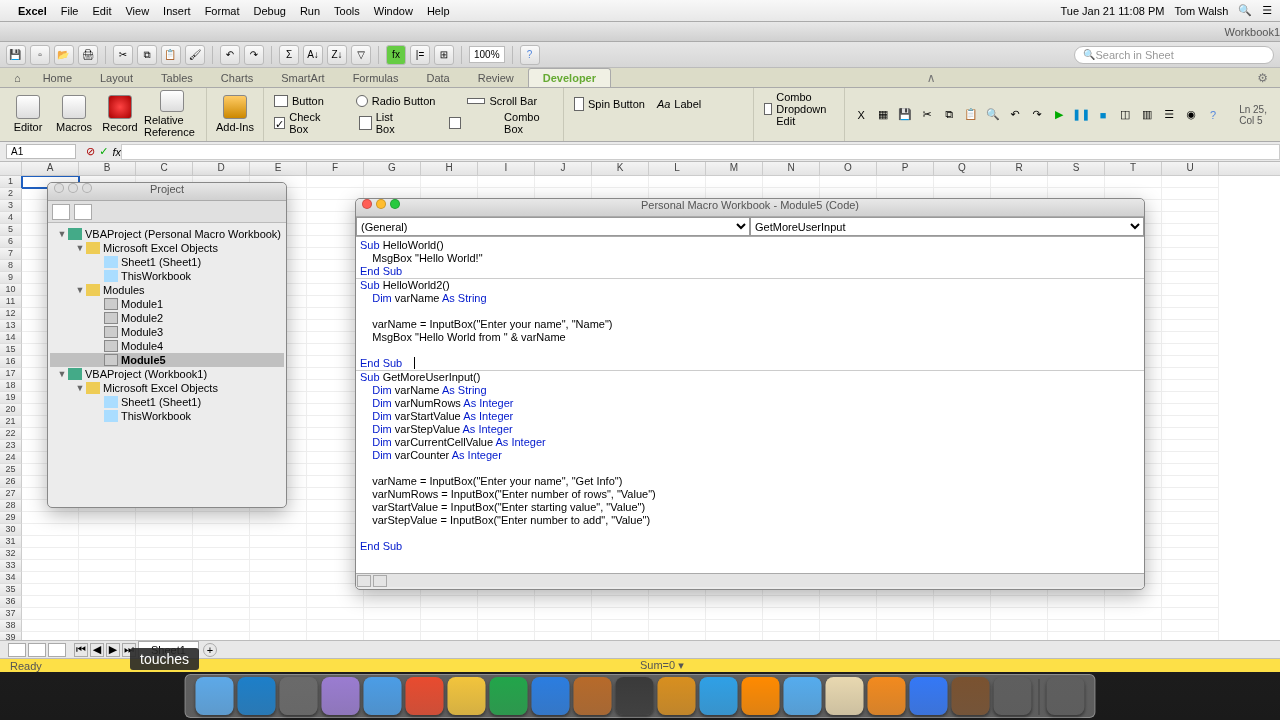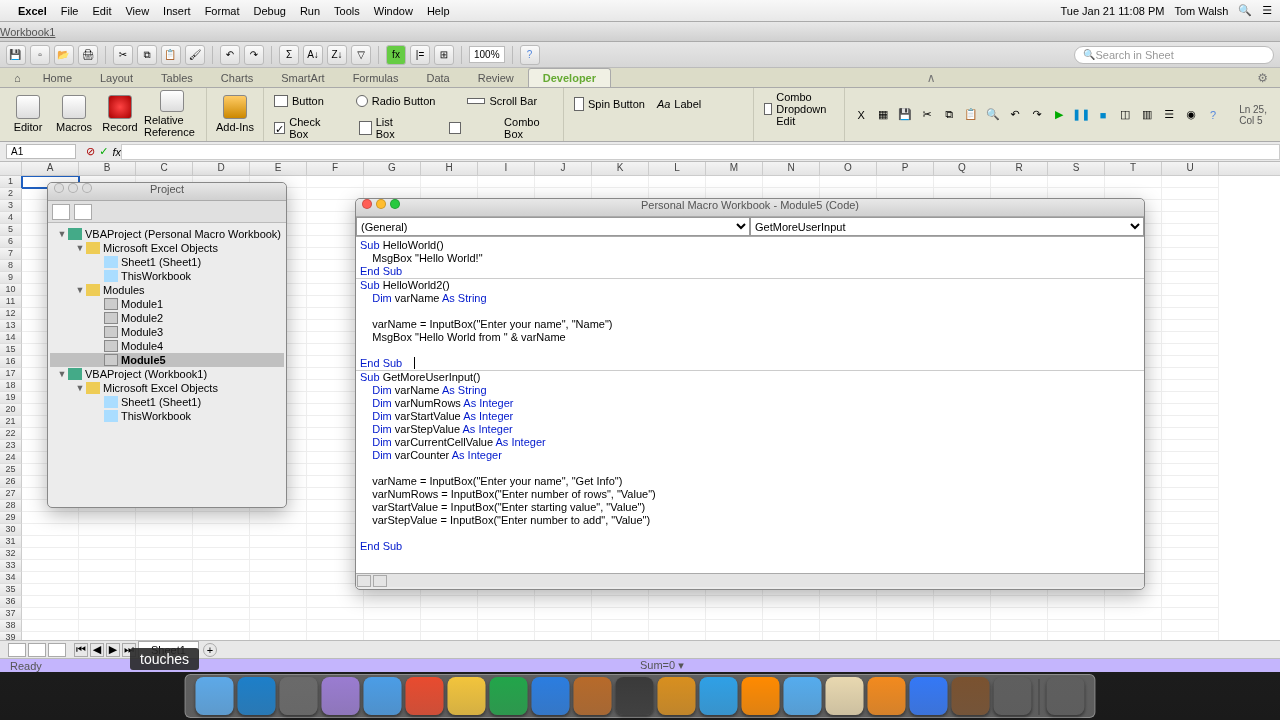--- a/index.html
+++ b/index.html
@@ -6,21 +6,21 @@
 body{width:1280px;height:720px;background:linear-gradient(#3a3a3a,#1a1a1a);overflow:hidden;position:relative;}
 
 
 .menubar{height:22px;background:linear-gradient(#f8f8f8,#e8e8e8);display:flex;align-items:center;padding:0 8px;border-bottom:1px solid #aaa;}
 .menubar .apple{font-size:14px;margin-right:10px;}
 .menubar .app-name{font-weight:bold;margin-right:14px;}
 .menubar .menu-item{margin-right:14px;cursor:default;}
 .menubar .right{margin-left:auto;display:flex;align-items:center;gap:10px;font-size:10px;}
 
 
-.workbook-title{height:20px;background:linear-gradient(#e8e8e8,#d0d0d0);display:flex;align-items:center;justify-content:flex-start;font-size:11px;color:#555;border-bottom:1px solid #aaa;text-decoration:underline;}
+.workbook-title{height:20px;background:linear-gradient(#e8e8e8,#d0d0d0);display:flex;align-items:center;justify-content:flex-end;font-size:11px;color:#555;border-bottom:1px solid #aaa;}
 
 
 .quick-tb{height:26px;background:linear-gradient(#e6e6e6,#d6d6d6);display:flex;align-items:center;padding:0 6px;gap:4px;border-bottom:1px solid #bbb;}
 .quick-tb .tb-btn{width:20px;height:20px;border:1px solid #bbb;border-radius:3px;background:linear-gradient(#fafafa,#e0e0e0);display:flex;align-items:center;justify-content:center;font-size:10px;}
 .quick-tb .sep{width:1px;height:18px;background:#bbb;margin:0 3px;}
 .quick-tb .search{margin-left:auto;display:flex;align-items:center;border:1px solid #bbb;border-radius:10px;background:#fff;padding:2px 8px;height:18px;width:200px;font-size:10px;color:#999;}
 .quick-tb .zoom{font-size:10px;padding:2px 4px;border:1px solid #bbb;background:#fff;}
 
 
 .ribbon-tabs{height:20px;background:#dcdcc8;display:flex;align-items:flex-end;padding:0 6px;border-bottom:1px solid #aaa;}
@@ -94,21 +94,21 @@
 
 
 .sheet-footer{position:absolute;bottom:62px;left:0;right:0;height:18px;background:#e8e8e8;border-top:1px solid #bbb;display:flex;align-items:center;padding:0 6px;font-size:10px;}
 .sheet-footer .nav-btn{width:14px;height:14px;border:1px solid #aaa;margin-right:2px;display:flex;align-items:center;justify-content:center;}
 .sheet-footer .tab{padding:2px 12px;background:#fff;border:1px solid #aaa;border-bottom:none;}
 .sheet-footer .add{width:14px;height:14px;border:1px solid #aaa;border-radius:50%;margin-left:4px;text-align:center;}
 .sheet-footer .view-btns{display:flex;gap:2px;position:absolute;left:8px;}
 .sheet-footer .view-btns .vb{width:18px;height:14px;border:1px solid #aaa;background:#fff;}
 
 
-.statusbar{position:absolute;bottom:48px;left:0;right:0;height:14px;background:#c4b5fd;border-top:1px solid #bbb;display:flex;align-items:center;padding:0 10px;font-size:10px;color:#555;}
+.statusbar{position:absolute;bottom:48px;left:0;right:0;height:14px;background:#fde047;border-top:1px solid #bbb;display:flex;align-items:center;padding:0 10px;font-size:10px;color:#555;}
 .statusbar .sum{position:absolute;left:50%;}
 
 
 .dock{position:absolute;bottom:2px;left:50%;transform:translateX(-50%);height:44px;display:flex;gap:4px;background:rgba(220,220,220,.35);border-radius:6px;padding:2px 10px;align-items:flex-end;border:1px solid rgba(255,255,255,.3);}
 .dock .app{width:38px;height:38px;border-radius:8px;box-shadow:0 2px 3px rgba(0,0,0,.4);}
 .dock .divider{width:1px;height:36px;background:rgba(0,0,0,.3);margin:0 3px;}
 .dock-label{position:absolute;bottom:50px;left:130px;background:rgba(40,40,40,.9);color:#fff;padding:3px 10px;border-radius:3px;font-size:14px;}
 
 </style>
 </head>
@@ -194,21 +194,21 @@
           <span>Relative Reference</span>
         </div>
     </div>
   </div>
   <div class="ribbon-group">
     <div class="big-btn">
         <div class="ic" style="background:linear-gradient(#fc6,#c80)"></div>
         <span>Add-Ins</span>
       </div>
   </div>
-  <div class="ribbon-group" style="flex-direction:column;justify-content:space-between;min-width:300px;">
+  <div class="ribbon-group" style="flex-direction:column;justify-content:flex-start;min-width:300px;">
     <div class="ctrl-row">
       <div class="ctrl">
           <span class="shape"></span>
           <span>Button</span>
         </div>
       <div class="ctrl" style="margin-left:20px;">
           <span class="shape radio"></span>
           <span>Radio Button</span>
         </div>
       <div class="ctrl" style="margin-left:20px;">

